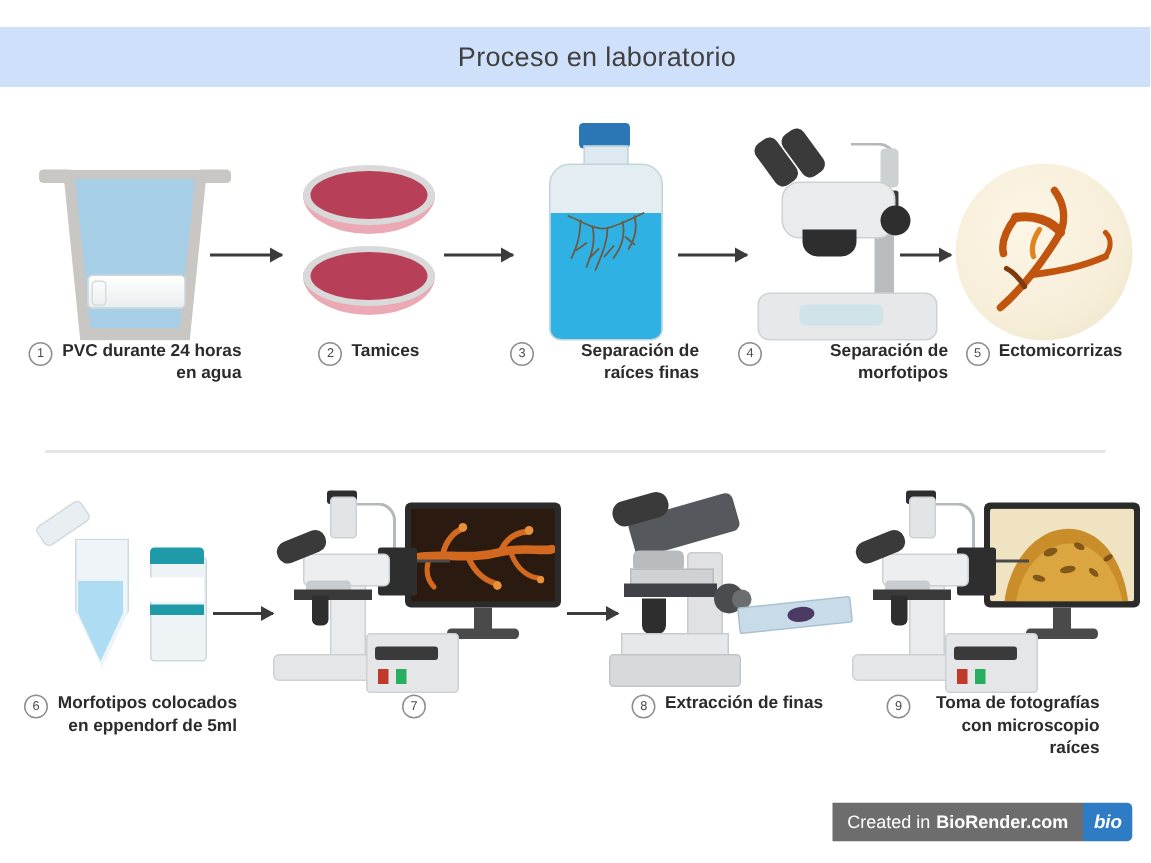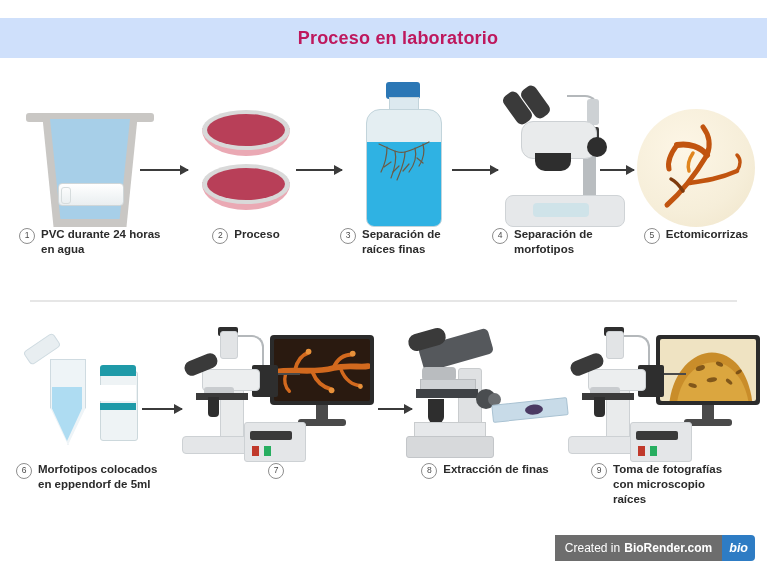--- a/index.html
+++ b/index.html
@@ -6,40 +6,40 @@
   body{
     width:767px;height:575px;background:#ffffff;
     font-family:"Liberation Sans", sans-serif;
     overflow:hidden;position:relative;
   }
   .banner{
     position:absolute;left:0;top:18px;width:767px;height:40px;
     background:#cfe0fb;display:flex;align-items:center;justify-content:center;
   }
   .banner-title{
-    font-size:18px;font-weight:bold;color:#be185d;letter-spacing:.2px;margin-left:29px;
+    font-size:18px;font-weight:normal;color:#404040;letter-spacing:.2px;margin-left:29px;
   }
   .divider{
     position:absolute;left:30px;top:300px;width:707px;height:2px;background:#e6e6e6;
   }
   .row{position:absolute;left:0;width:767px;}
   .row1{top:62px;height:238px;}
   .row2{top:312px;height:225px;}
   .cell{position:absolute;display:flex;flex-direction:column;align-items:center;}
   .art{position:relative;display:flex;align-items:flex-end;justify-content:center;}
   .caption{
     display:flex;align-items:flex-start;gap:6px;justify-content:center;
     font-size:11.5px;font-weight:bold;color:#2b2b2b;line-height:1.32;
   }
   .num{
     flex:0 0 auto;width:14px;height:14px;border:1px solid #8e8e8e;border-radius:50%;
     color:#4a4a4a;font-size:8.5px;font-weight:normal;
     display:flex;align-items:center;justify-content:center;margin-top:1px;
   }
-  .cap-txt{text-align:left;max-width:120px;}
+  .cap-txt{text-align:right;max-width:120px;}
   
   .arrow{position:absolute;height:2px;background:#3b3b3b;}
   .arrow:after{
     content:"";position:absolute;right:-1px;top:-4px;
     border-left:9px solid #3b3b3b;border-top:5px solid transparent;border-bottom:5px solid transparent;
   }
   
   .bucket{position:relative;width:120px;height:130px;}
   .bucket-body{
     position:absolute;left:12px;top:16px;width:96px;height:114px;
@@ -203,21 +203,21 @@
           </div>
         <div class="dish dish-bot">
             <div class="dish-side"></div>
             <div class="dish-rim"></div>
             <div class="dish-agar"></div>
           </div>
       </div>
     </div>
     <div class="caption">
       <span class="num">2</span>
-      <span class="cap-txt">Proceso</span>
+      <span class="cap-txt">Tamices</span>
     </div>
   </div>
   <div class="arrow" style="left:296px;top:107px;width:46px;"></div>
 
   <div class="cell" style="left:340px;top:0;width:126px;">
     <div class="art" style="height:165px;">
       <div class="bottle">
         <div class="b-cap"></div>
           <div class="b-neck"></div>
         <div class="b-body">

